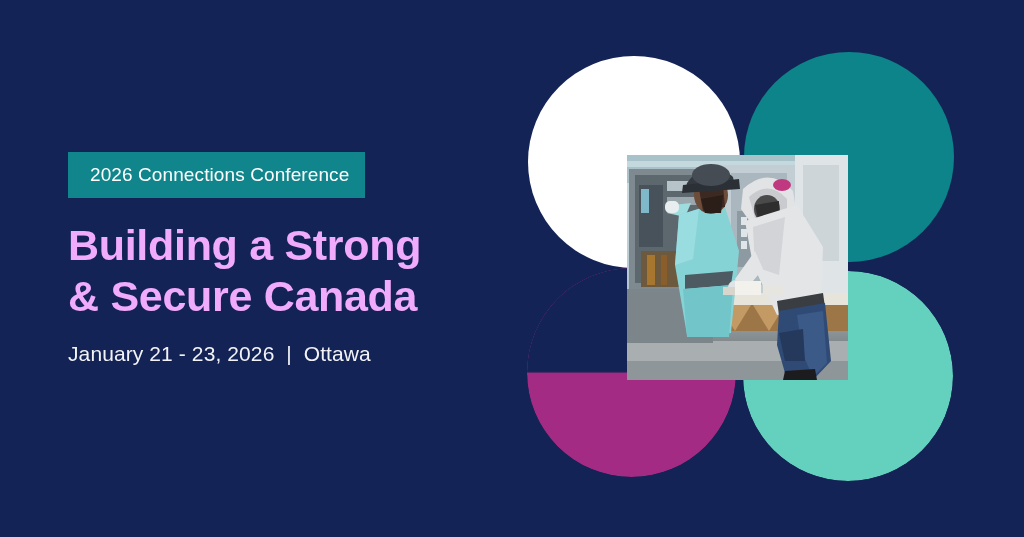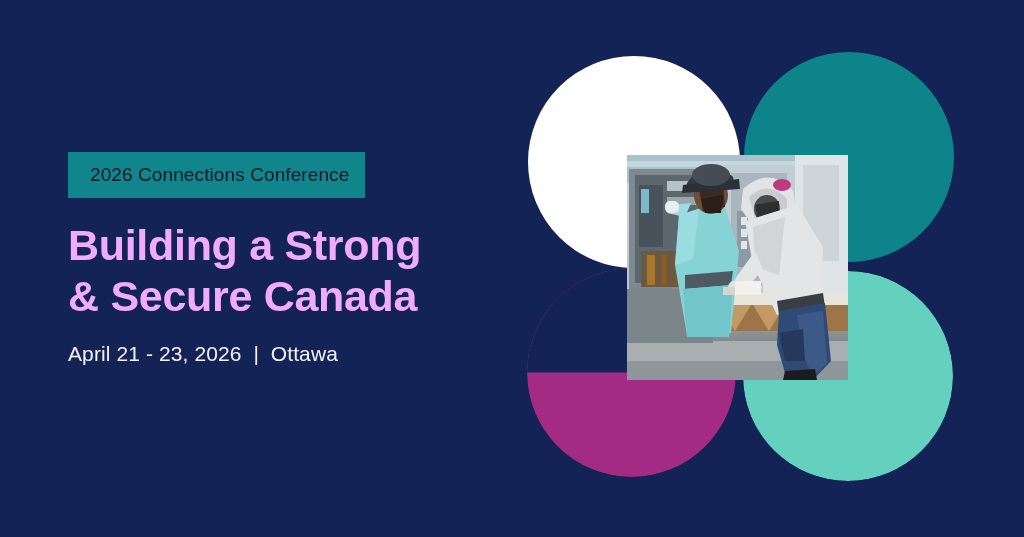--- a/index.html
+++ b/index.html
@@ -22,21 +22,21 @@
   
   .text-col {
     position:absolute;
     left:68px; top:152px;
     width:430px;
   }
 
   .eyebrow {
     display:inline-block;
     background:#10868C;
-    color:#0f172a;
+    color:#ffffff;
     font-size:19px;
     line-height:1;
     letter-spacing:.1px;
     padding:13px 16px 14px 22px;
     white-space:nowrap;
   }
 
   .headline {
     margin-top:22px;
     color:#f0abfc;
@@ -246,16 +246,16 @@
       <rect x="96" y="132" width="12" height="8" fill="#d8d5cc"></rect>
     </svg>
   </div>
 
   <div class="text-col">
     <div class="eyebrow">2026 Connections Conference</div>
 
     <h1 class="headline">Building a Strong
 &amp; Secure Canada</h1>
 
-    <div class="dateline">April 21 - 23, 2026  |  Ottawa</div>
+    <div class="dateline">January 21 - 23, 2026  |  Ottawa</div>
   </div>
 
 </div>
 
 </body></html>

